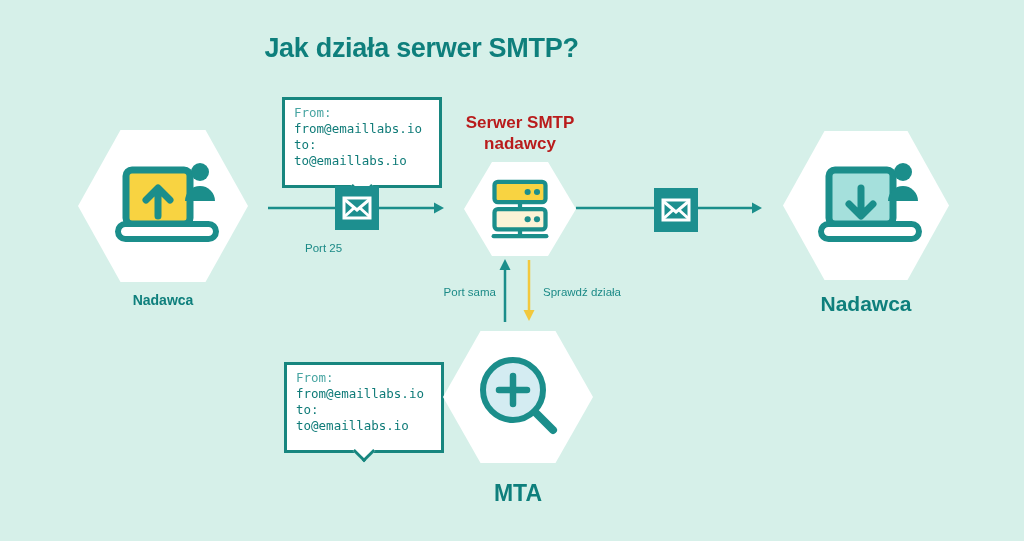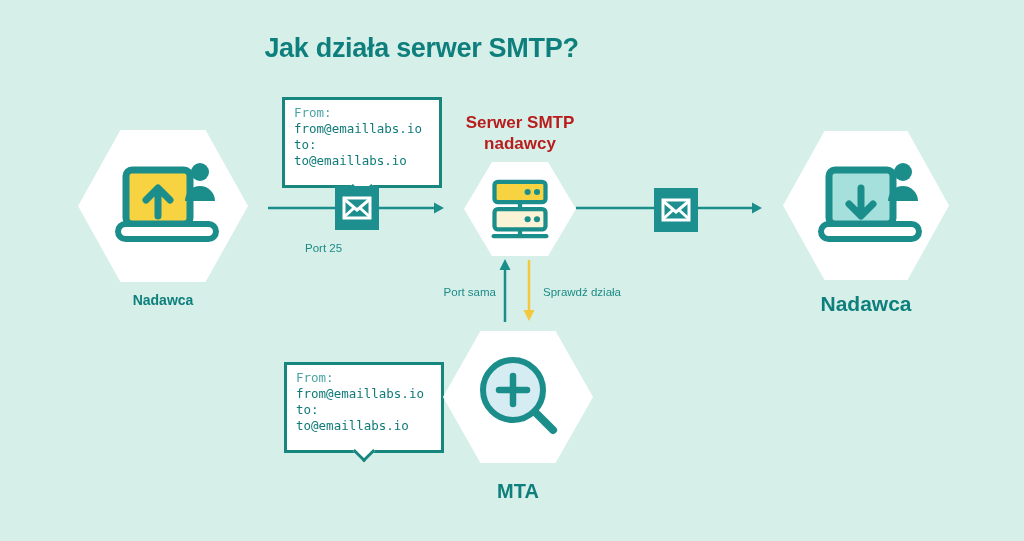--- a/index.html
+++ b/index.html
@@ -150,15 +150,15 @@
     <span class="ln">to@emaillabs.io</span>
     <span class="bubble-tail"></span>
   </div>
 
   <div class="abs hex" style="left:443px;top:331px;width:150px;height:132px;"></div>
   <svg class="abs" style="left:473px;top:350px;" width="90" height="92" viewBox="0 0 90 92">
     <circle cx="40" cy="40" r="30" fill="#d4ecf2" stroke="#1b8e8b" stroke-width="6"></circle>
     <path d="M26 40 H54 M40 26 V54" fill="none" stroke="#1b8e8b" stroke-width="6.5" stroke-linecap="round"></path>
     <path d="M62 62 L80 80" stroke="#1b8e8b" stroke-width="8" stroke-linecap="round"></path>
   </svg>
-  <div class="abs node-label" style="left:443px;top:480px;width:150px;font-size:20px;">MTA</div>
+  <div class="abs node-label" style="left:443px;top:480px;width:150px;font-size:23px;">MTA</div>
 
 </div>
 
 </body></html>

